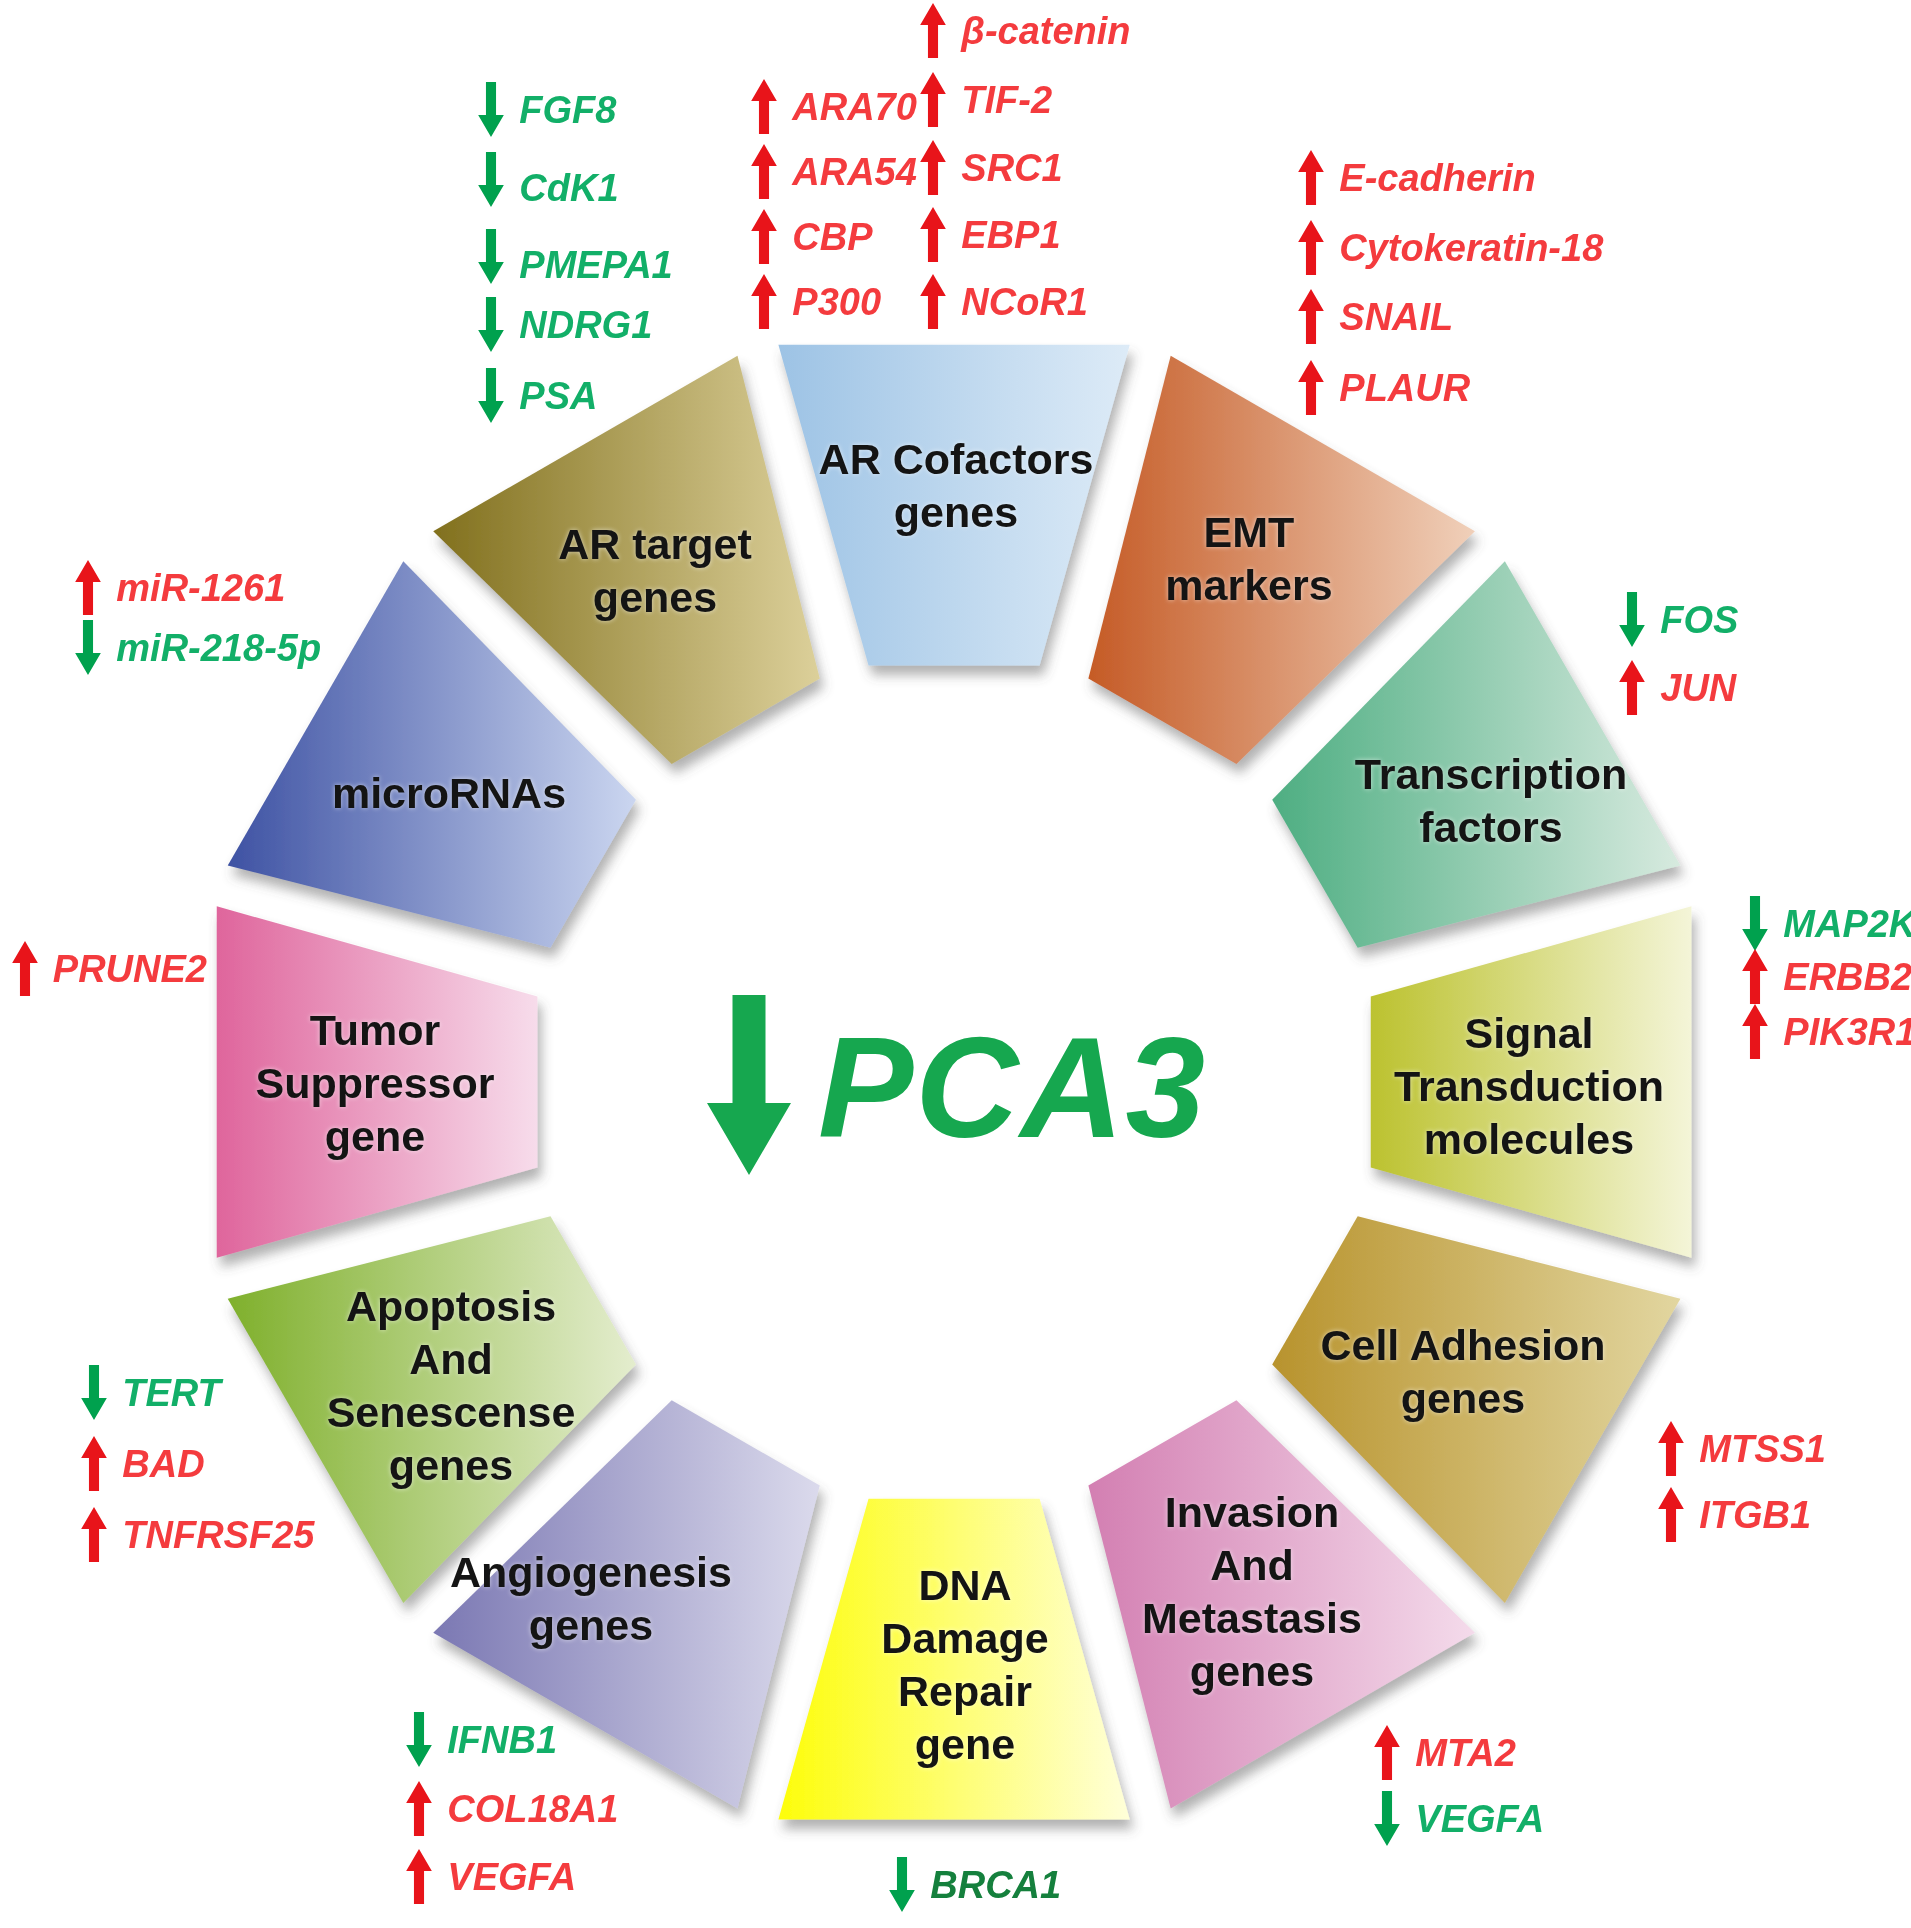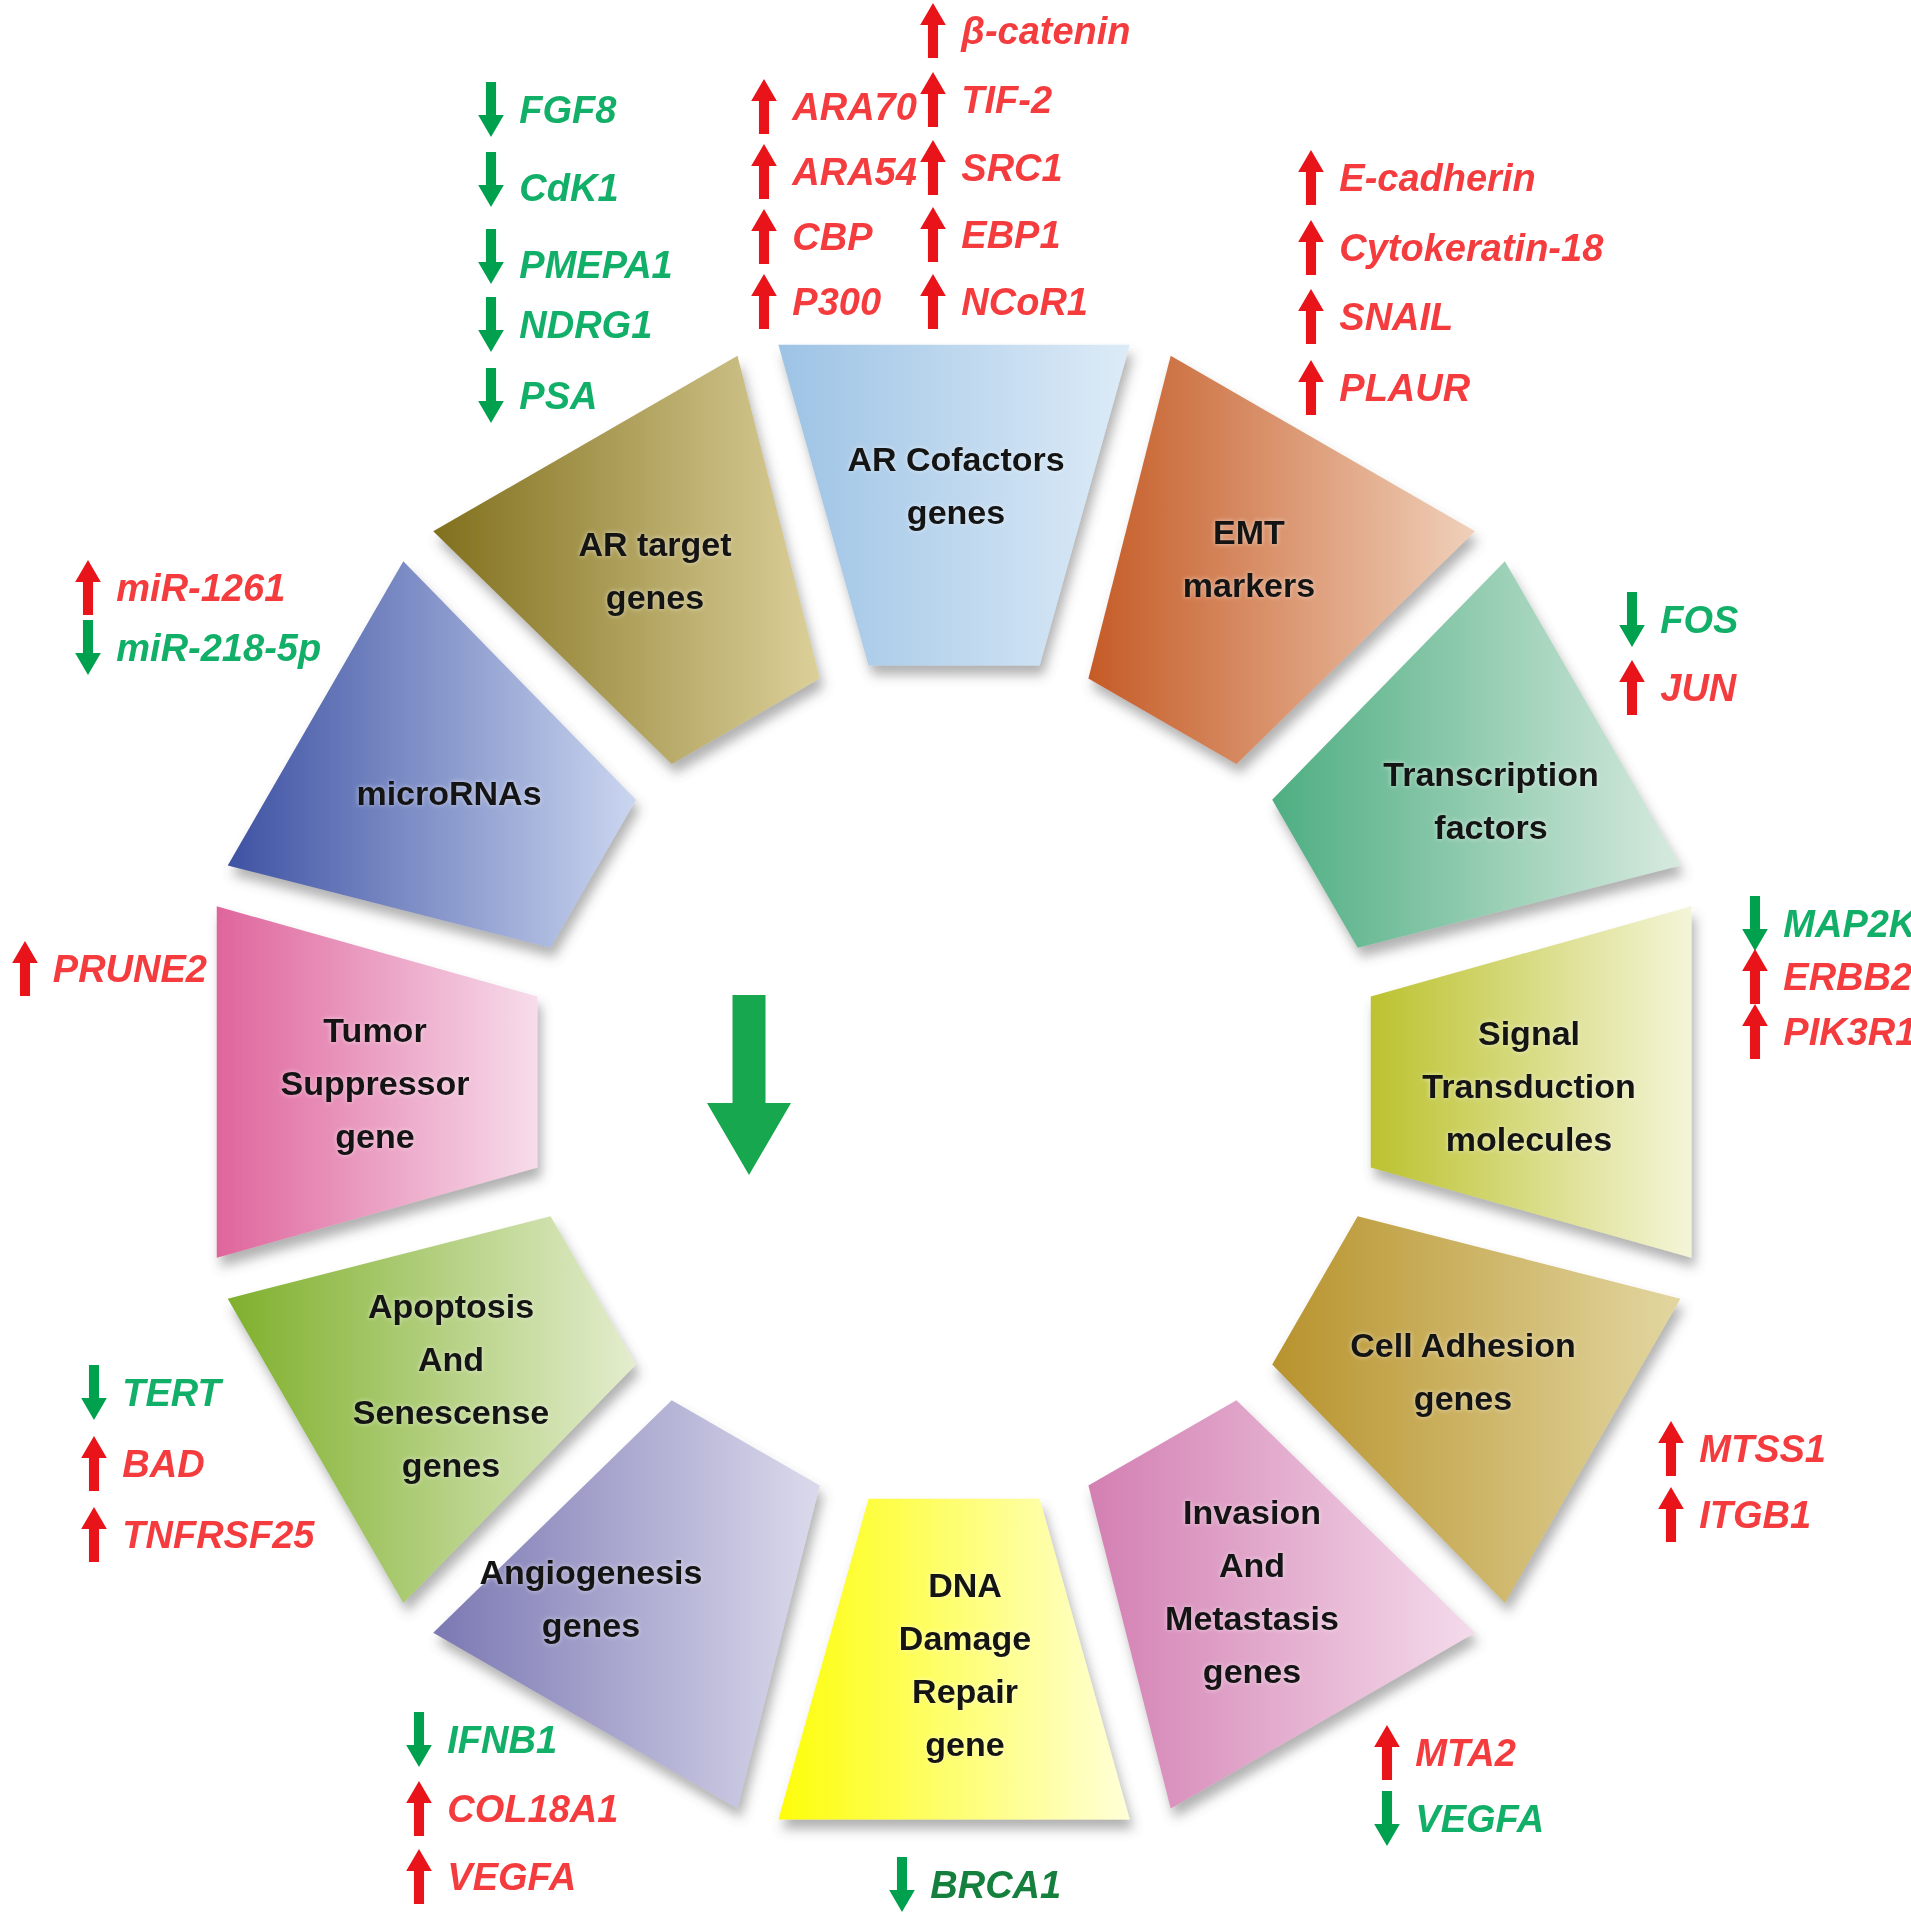--- a/index.html
+++ b/index.html
@@ -9,21 +9,21 @@
     background:#ffffff;
     overflow:hidden;
     font-family:"Liberation Sans", sans-serif;
   }
   #ring{position:absolute;left:0;top:0;width:1912px;height:1928px;}
   .seg-label{
     position:absolute;
     transform:translate(-50%,-50%);
     font-family:"Liberation Sans", sans-serif;
     font-weight:bold;
-    font-size:34px;
+    font-size:43px;
     line-height:53px;
     color:#141414;
     text-align:center;
     white-space:pre-line;
     text-shadow:0 0 5.7px rgba(255,255,255,0.6);
     pointer-events:none;
   }
   .gene-row{
     position:absolute;
     display:flex;
@@ -454,15 +454,16 @@
             <path d="M14 60 L28 36 L19.5 36 L19.5 0 L8.5 0 L8.5 36 L0 36 Z" fill="#00A14E"></path>
           </svg>
         </span>
         <span class="gene-name" style="color: rgb(18, 175, 104);">miR-218-5p</span>
       </div>
     </div>
   <div id="center-block" style="left: 707px; top: 994px;">
     <span class="arrow" id="center-arrow"><svg viewBox="0 0 28 60" width="84" height="182">
           <path d="M14 60 L28 36 L19.5 36 L19.5 0 L8.5 0 L8.5 36 L0 36 Z" fill="#16A74F"></path>
         </svg></span>
+    <span id="center-gene" style="color: rgb(22, 167, 79);">PCA3</span>
   </div>
 </div>
 
 
 </body></html>

